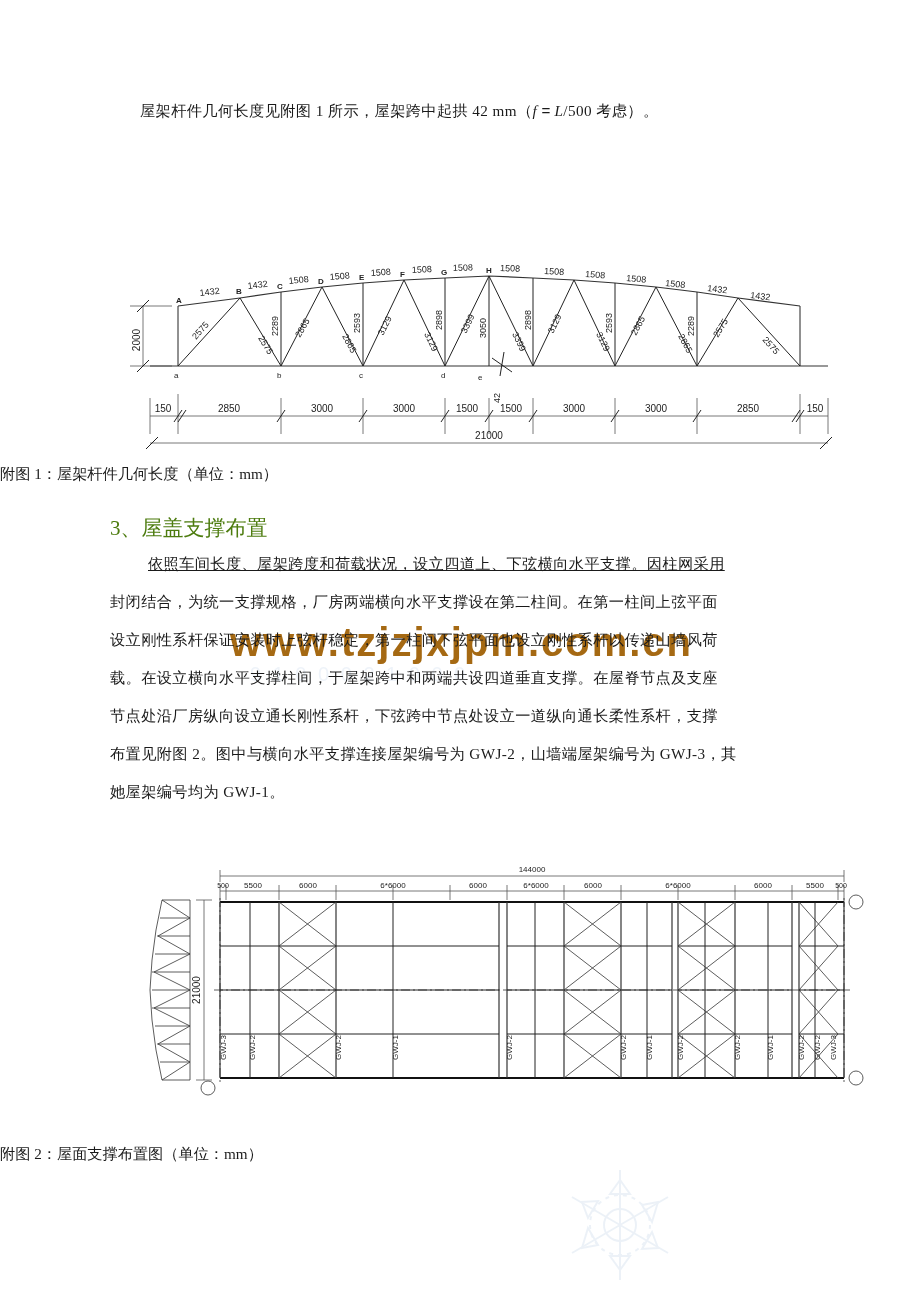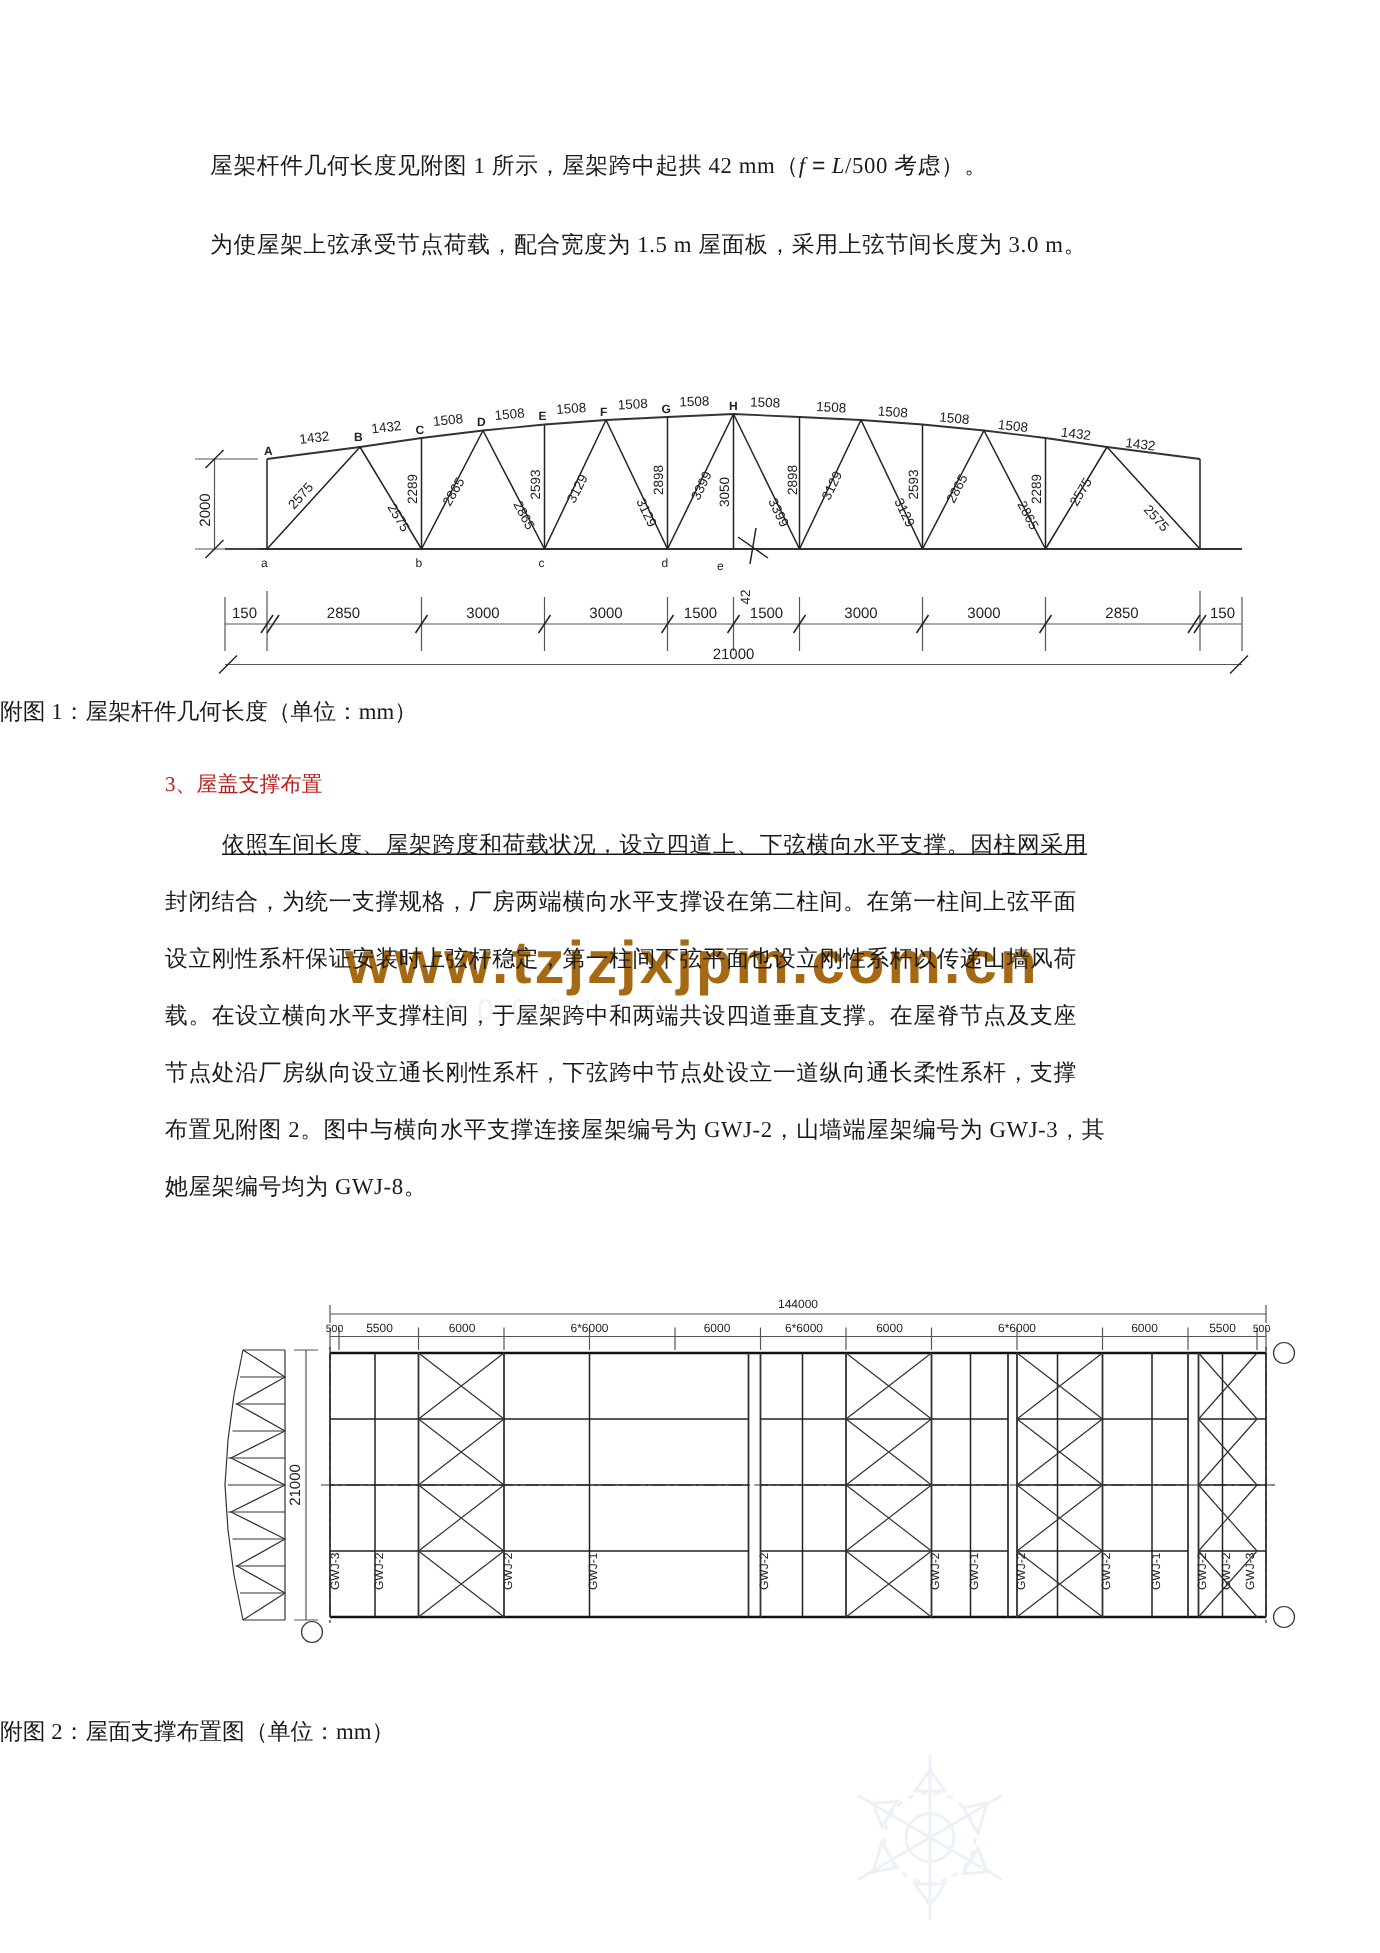--- a/index.html
+++ b/index.html
@@ -22,21 +22,21 @@
   }
   .indent{text-indent:30px;}
   .mono{font-family:"Liberation Sans", sans-serif;letter-spacing:0px;}
   .ital{font-style:italic;font-family:"Liberation Serif",serif;}
   .caption{
     position:absolute;width:920px;text-align:left;
     font-family:"Liberation Serif", serif;font-size:15.2px;color:#1a1a1a;
   }
   .sec-head{
     position:absolute;font-family:"Liberation Serif", serif;
-    font-size:14px;color:#b91c1c;
+    font-size:21px;color:#4d7c0f;
   }
 
   
   .fig{position:absolute;}
   svg{display:block;overflow:visible;}
   .ln{stroke:#222;stroke-width:1;fill:none;}
   .ln-thin{stroke:#333;stroke-width:0.8;fill:none;}
   .ln-dim{stroke:#555;stroke-width:0.8;fill:none;}
   .ln-heavy{stroke:#111;stroke-width:1.8;fill:none;}
   .ln-med{stroke:#333;stroke-width:1.2;fill:none;}
@@ -85,21 +85,20 @@
                  M90 110 l-10 -14 l20 0 z M52 88 l16 -3 l-10 -17 z M52 42 l6 16 l10 -17 z"></path>
         <circle cx="90" cy="65" r="30" stroke-dasharray="4 5"></circle>
       </g>
     </svg>
   </div>
 
   <div class="para" style="left:140px;top:95px;">
     <span>屋架杆件几何长度见附图 1 所示，屋架跨中起拱 42 mm（</span><span class="ital">f</span><span class="mono"> = </span><span class="ital">L</span><span>/500 考虑）。</span>
   </div>
 
-  <div class="para" style="left:140px;top:148px;">为使屋架上弦承受节点荷载，配合宽度为 1.5 m 屋面板，采用上弦节间长度为 3.0 m。</div>
 
   <div class="fig" style="left:0px;top:248px;">
     <svg width="920" height="210" viewBox="0 0 920 210">
 
       <g>
 
         <path class="ln-med" d="M150 118 L828 118"></path>
 
         <path class="ln" d="M178 118 L178 58"></path>
         <path class="ln" d="M800 118 L800 58"></path>
@@ -268,21 +267,21 @@
   <div class="caption" style="top:464px;">附图 1：屋架杆件几何长度（单位：mm）</div>
 
   <div class="sec-head" style="left:110px;top:514px;">3、屋盖支撑布置</div>
 
   <div class="para indent" style="left:118px;top:548px;text-decoration:underline;">依照车间长度、屋架跨度和荷载状况，设立四道上、下弦横向水平支撑。因柱网采用</div>
   <div class="para" style="left:110px;top:586px;">封闭结合，为统一支撑规格，厂房两端横向水平支撑设在第二柱间。在第一柱间上弦平面</div>
   <div class="para" style="left:110px;top:662px;">载。在设立横向水平支撑柱间，于屋架跨中和两端共设四道垂直支撑。在屋脊节点及支座</div>
   <div class="para" style="left:110px;top:624px;">设立刚性系杆保证安装时上弦杆稳定，第一柱间下弦平面也设立刚性系杆以传递山墙风荷</div>
   <div class="para" style="left:110px;top:700px;">节点处沿厂房纵向设立通长刚性系杆，下弦跨中节点处设立一道纵向通长柔性系杆，支撑</div>
   <div class="para" style="left:110px;top:738px;">布置见附图 2。图中与横向水平支撑连接屋架编号为 GWJ-2，山墙端屋架编号为 GWJ-3，其</div>
-  <div class="para" style="left:110px;top:776px;">她屋架编号均为 GWJ-8。</div>
+  <div class="para" style="left:110px;top:776px;">她屋架编号均为 GWJ-1。</div>
 
   <div class="fig" style="left:0px;top:860px;padding-left:44px;">
     <svg width="920" height="270" viewBox="0 0 920 270">
 
       <g>
 
         <path class="ln-thin" d="M118 40 L112 70 L108 100 L106 130 L108 160 L112 190 L118 220"></path>
 
         <path class="ln-thin" d="M146 40 L146 220"></path>
 

